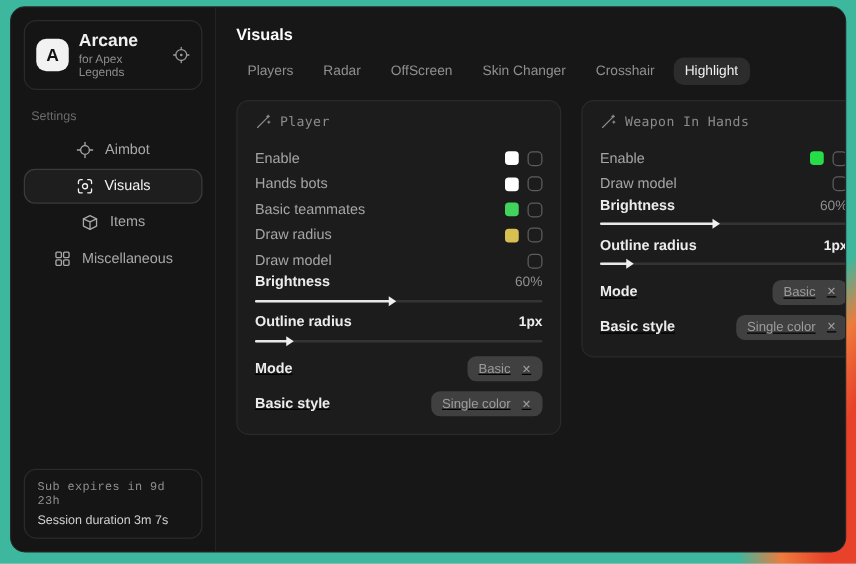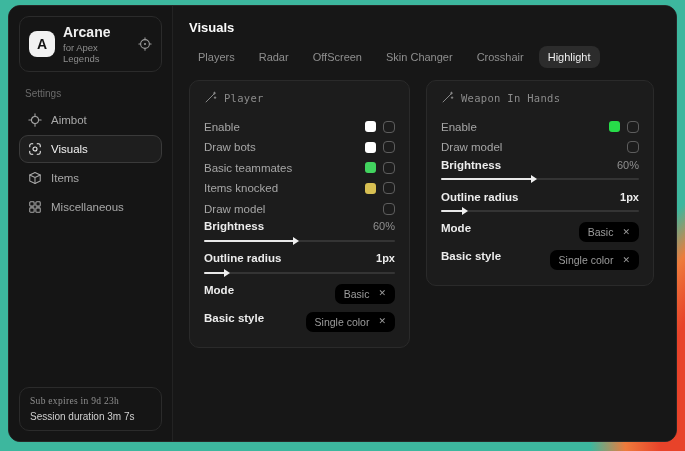--- a/index.html
+++ b/index.html
@@ -18,36 +18,36 @@
        font-size:14px;display:flex;align-items:center;justify-content:center;flex:none;}
   .app-meta{display:flex;flex-direction:column;}
   .app-name{font-size:14px;font-weight:bold;color:#f0f0f0;}
   .app-sub{font-size:9.5px;color:#8d8d8d;margin-top:2px;}
   .icon{display:inline-flex;flex:none;}
   .icon svg{width:14px;height:14px;fill:none;stroke:currentColor;stroke-width:1.2;
        stroke-linecap:round;stroke-linejoin:round;}
   .target{margin-left:auto;color:#9b9b9b;}
   .cat{font-size:10px;color:#6b6b6b;margin:16px 6px 6px;}
   .nav-item{display:flex;align-items:center;gap:9px;height:26px;padding:0 8px;margin:1px 0;
-       border:1px solid transparent;border-radius:9px;color:#a8a8a8;font-size:11.5px;cursor:default;}
+       border:1px solid transparent;border-radius:9px;color:#a8a8a8;font-size:11.5px;cursor:default;justify-content:center;}
   .nav-item.active{border-color:#3a3a3a;background:#1e1e1e;color:#f2f2f2;}
   .spacer{flex:1;}
   .session{border:1px solid #2b2b2b;border-radius:10px;padding:8px 10px;}
-  .sess1{font-family:Liberation Serif, serif;font-size:9.5px;color:#8f8f8f;letter-spacing:.3px;}
+  .sess1{font-family:Liberation Mono, monospace;font-size:9.5px;color:#8f8f8f;letter-spacing:.3px;}
   .sess2{font-size:10px;color:#cfcfcf;margin-top:5px;}
 
   
   .main{flex:1;padding:14px 16px;box-sizing:border-box;background:#171717;}
   .page-title{font-size:13px;font-weight:bold;color:#fafafa;}
   .tabs{display:flex;gap:6px;margin-top:11px;align-items:center;}
   .tab{font-size:11px;color:#8f8f8f;padding:5px 9px;border-radius:8px;white-space:nowrap;}
   .tab.active{background:#2c2c2c;color:#f0f0f0;}
   .panels{display:flex;gap:16px;margin-top:12px;align-items:flex-start;}
   .panel{background:#1c1c1c;border:1px solid #2a2a2a;border-radius:10px;padding:10px 14px 12px;box-sizing:border-box;}
-  .panel:nth-child(1){width:221px;}
+  .panel:nth-child(1){width:260px;}
   .panel:nth-child(2){width:228px;}
   .phead{display:flex;align-items:center;gap:7px;color:#8b8b8b;
        font-family:"DejaVu Sans Mono",monospace;font-size:10.5px;margin-bottom:8px;letter-spacing:.3px;}
   .phead .icon svg{width:13px;height:13px;}
 
   .crow{display:flex;align-items:flex-end;justify-content:space-between;height:20.5px;}
   .lbl{font-size:11.5px;color:#a6a6a6;}
   .lbl.b{color:#ececec;font-weight:600;}
   .rt{display:flex;align-items:center;gap:7px;}
   .swatch{width:11px;height:11px;border-radius:3px;}
@@ -56,22 +56,22 @@
   .srow{margin-top:3px;}
   .stop{display:flex;justify-content:space-between;align-items:center;height:17px;}
   .val{font-size:11px;color:#8f8f8f;}
   .val.bright{color:#ececec;font-weight:600;}
   .track{position:relative;height:11px;margin-top:1px;}
   .track-line{position:absolute;top:4px;left:0;right:0;height:2px;background:#343434;border-radius:1px;}
   .fill{position:absolute;top:4px;left:0;height:2px;background:#e8e8e8;border-radius:1px;}
   .thumb{position:absolute;top:1px;width:0;height:0;border-left:6px solid #f0f0f0;
        border-top:4px solid transparent;border-bottom:4px solid transparent;transform:translateX(-3px);}
 
-  .trow{display:flex;justify-content:space-between;align-items:flex-start;margin-top:5px;height:23px;}
-  .pill{display:flex;align-items:center;gap:9px;background:#000000;border-radius:7px;
+  .trow{display:flex;justify-content:space-between;align-items:center;margin-top:5px;height:23px;text-decoration:underline;}
+  .pill{display:flex;align-items:center;gap:9px;background:#404040;border-radius:7px;
        padding:4px 9px;font-size:10.5px;color:#9c9c9c;}
   .pill .x{font-size:9px;color:#9c9c9c;line-height:1;}
 </style>
 </head>
 <body>
 
 <div class="desktop">
   <div class="window">
 
     <aside class="sidebar">
@@ -158,35 +158,35 @@
               <span>Player</span>
             </div>
             <div class="crow">
               <span class="lbl">Enable</span>
               <span class="rt">
                 <span class="swatch" style="background: rgb(255, 255, 255);"></span>
                 <span class="cb"></span>
               </span>
             </div>
             <div class="crow">
-              <span class="lbl">Draw bots</span>
+              <span class="lbl">Hands bots</span>
               <span class="rt">
                 <span class="swatch" style="background: rgb(255, 255, 255);"></span>
                 <span class="cb"></span>
               </span>
             </div>
             <div class="crow">
               <span class="lbl">Basic teammates</span>
               <span class="rt">
                 <span class="swatch" style="background: rgb(66, 211, 95);"></span>
                 <span class="cb"></span>
               </span>
             </div>
             <div class="crow">
-              <span class="lbl">Items knocked</span>
+              <span class="lbl">Draw radius</span>
               <span class="rt">
                 <span class="swatch" style="background: rgb(215, 191, 82);"></span>
                 <span class="cb"></span>
               </span>
             </div>
             <div class="crow">
               <span class="lbl">Draw model</span>
               <span class="rt">
                 <span class="cb"></span>
               </span>

